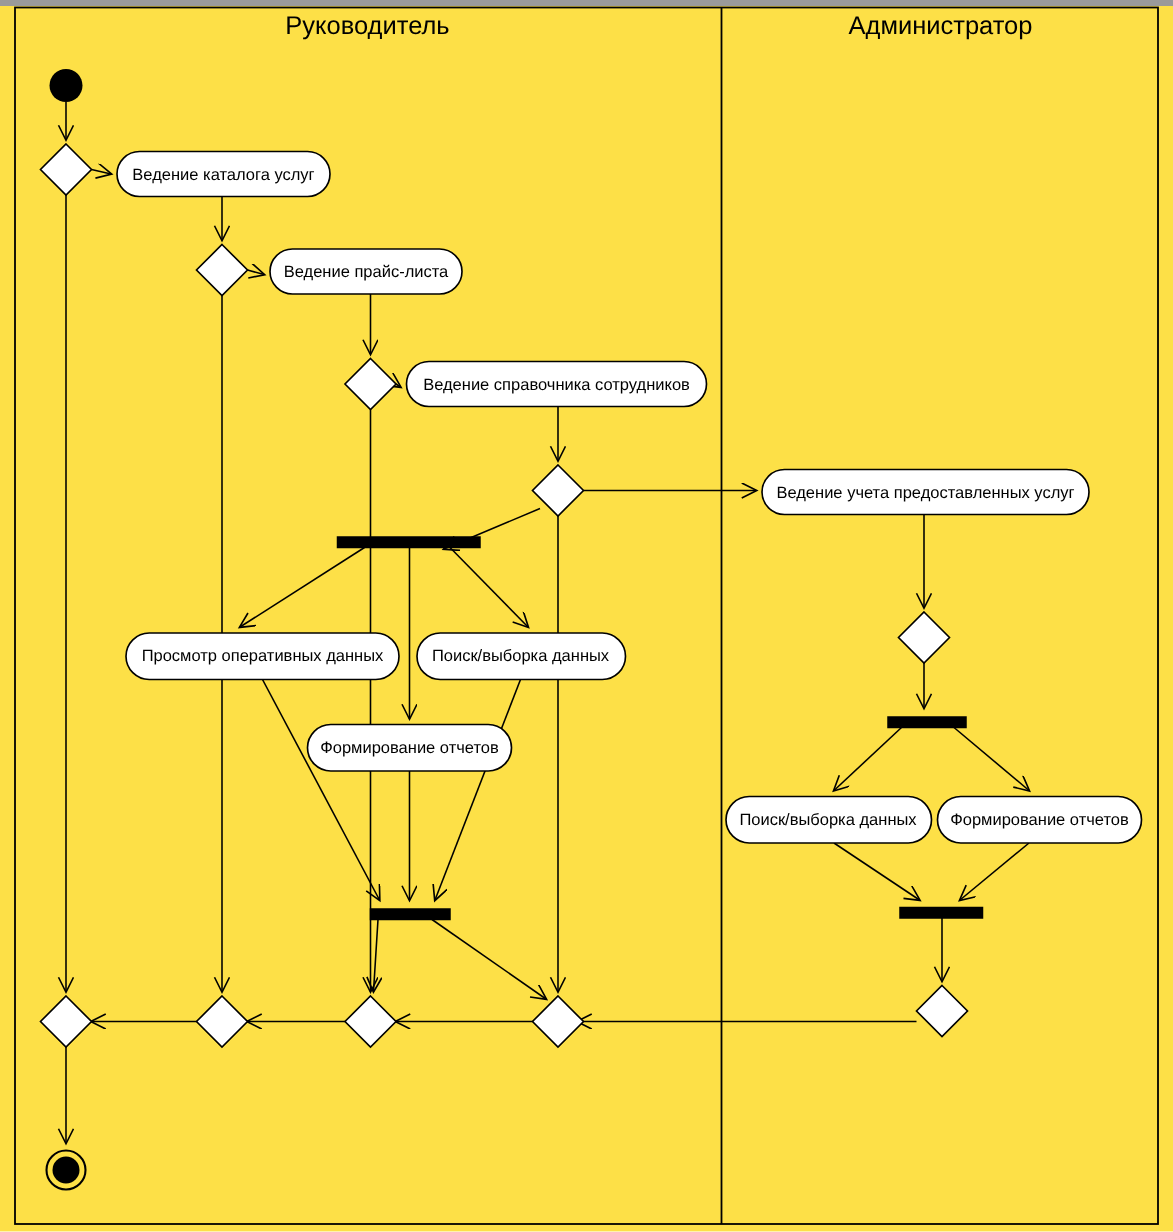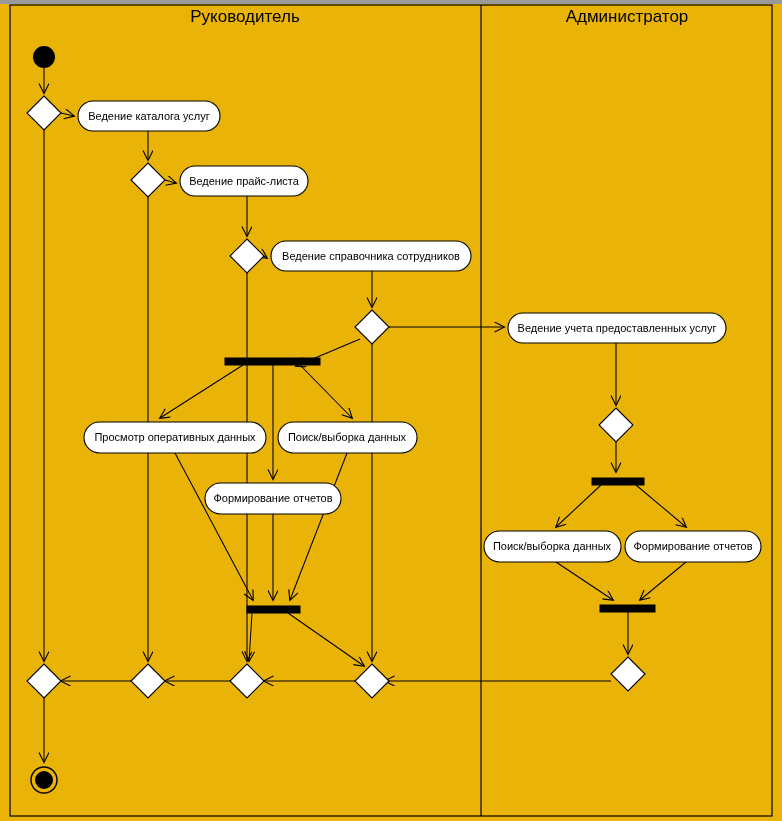--- a/index.html
+++ b/index.html
@@ -1,17 +1,17 @@
 <!DOCTYPE html>
 <html><head>
 <meta charset="utf-8">
 <style>
   html,body{margin:0;padding:0;background:#ffffff;}
   body{font-family:"Liberation Sans",sans-serif;}
-  #canvas{position:relative;width:782px;height:821px;background:#eab308;overflow:hidden;}
+  #canvas{position:relative;width:782px;height:821px;background:#fde047;overflow:hidden;}
   svg{display:block;}
   .lane-title{font-size:17px;fill:#000;text-anchor:middle;dominant-baseline:middle;}
   .act-label{font-size:11px;fill:#000;text-anchor:middle;dominant-baseline:middle;}
   .frame{fill:none;stroke:#000;stroke-width:1.2;}
   .divider{stroke:#000;stroke-width:1.2;}
   .act-box{fill:#ffffff;stroke:#000;stroke-width:1.1;}
   .diamond{fill:#ffffff;stroke:#000;stroke-width:1.1;}
   .bar{fill:#000000;stroke:#000;stroke-width:1;}
   .edge{stroke:#000;stroke-width:1.05;fill:none;}
   .node-fill{fill:#000;}

